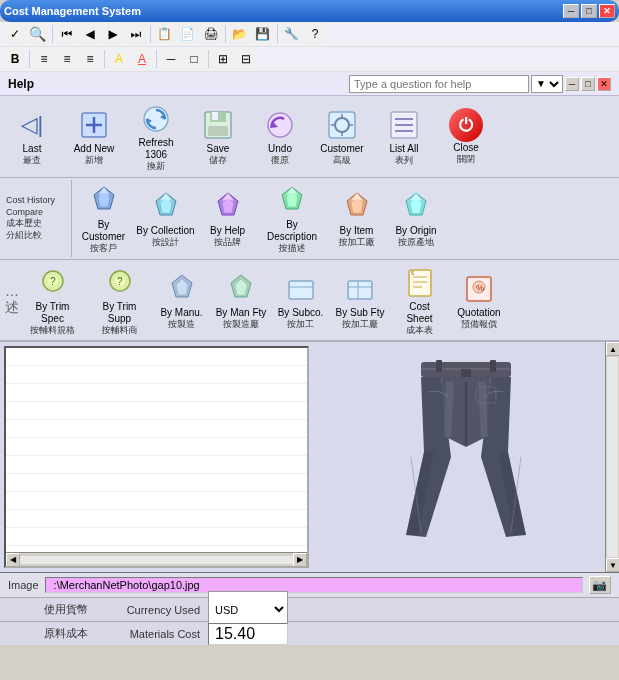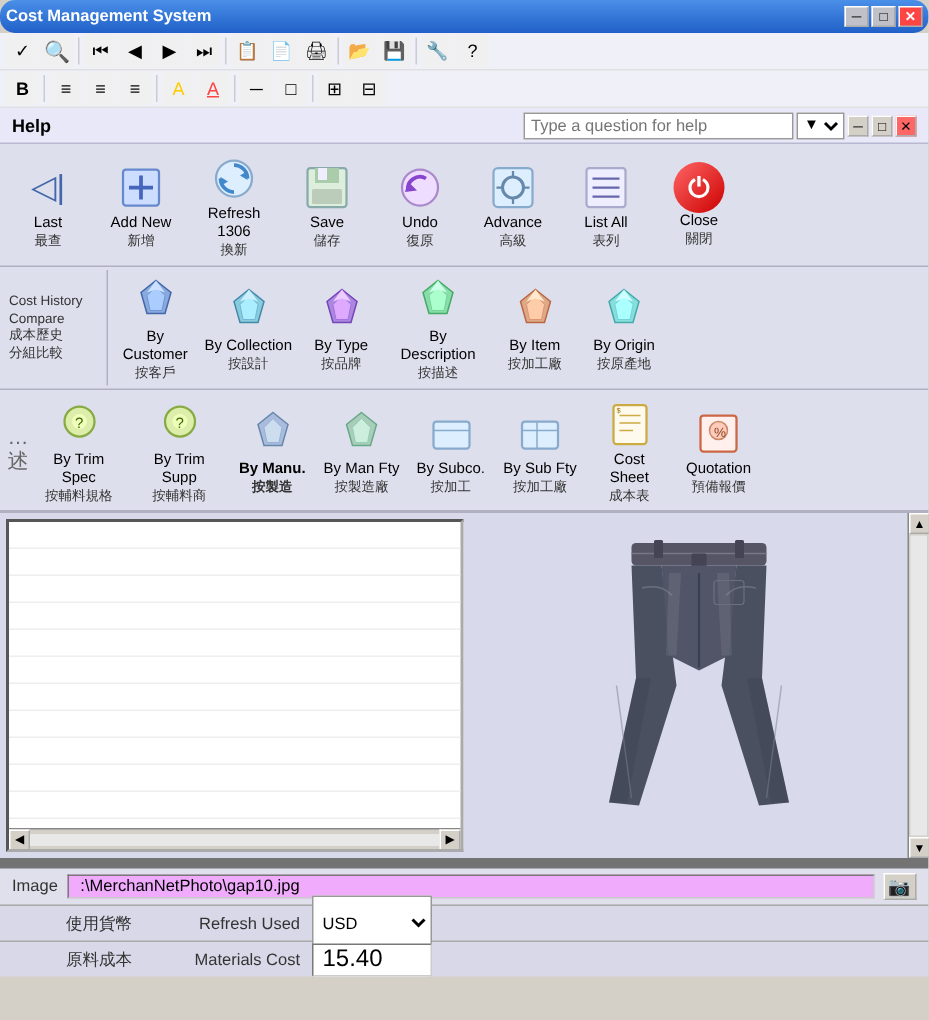--- a/index.html
+++ b/index.html
@@ -158,21 +158,21 @@
       display: flex;
       align-items: center;
       justify-content: center;
       font-size: 8px;
       cursor: pointer;
     }
 
     
     .image-bar {
       background: #e0e0ec;
-      border-top: 7px solid #737373;
+      border-top: 1px solid #737373;
       padding: 3px 8px;
       display: flex;
       align-items: center;
       font-size: 11px;
       gap: 6px;
     }
     .image-bar-label {
       color: #333;
     }
     .image-path {
@@ -370,21 +370,21 @@
       <div class="icon-img">
         <svg width="32" height="32" viewBox="0 0 32 32">
           <rect x="3" y="3" width="26" height="26" rx="3" fill="#ddeeff" stroke="#88aacc" stroke-width="1.5"></rect>
           <circle cx="16" cy="16" r="7" fill="none" stroke="#6688aa" stroke-width="2"></circle>
           <line x1="16" y1="5" x2="16" y2="9" stroke="#6688aa" stroke-width="1.5"></line>
           <line x1="16" y1="23" x2="16" y2="27" stroke="#6688aa" stroke-width="1.5"></line>
           <line x1="5" y1="16" x2="9" y2="16" stroke="#6688aa" stroke-width="1.5"></line>
           <line x1="23" y1="16" x2="27" y2="16" stroke="#6688aa" stroke-width="1.5"></line>
         </svg>
       </div>
-      <div class="icon-label-en">Advance</div>
+      <div class="icon-label-en">Customer</div>
       <div class="icon-label-cn">高級</div>
     </div>
     <div class="icon-btn">
       <div class="icon-img">
         <svg width="32" height="32" viewBox="0 0 32 32">
           <rect x="3" y="3" width="26" height="26" rx="2" fill="#eeeeff" stroke="#aaaacc" stroke-width="1.5"></rect>
           <line x1="7" y1="10" x2="25" y2="10" stroke="#6666aa" stroke-width="1.5"></line>
           <line x1="7" y1="16" x2="25" y2="16" stroke="#6666aa" stroke-width="1.5"></line>
           <line x1="7" y1="22" x2="25" y2="22" stroke="#6666aa" stroke-width="1.5"></line>
         </svg>
@@ -429,21 +429,21 @@
       <div class="icon-label-cn">按設計</div>
     </div>
     <div class="icon-btn" style="width:55px;">
       <div class="icon-img">
         <svg width="32" height="32" viewBox="0 0 32 32">
           <polygon points="16,2 26,10 22,24 10,24 6,10" fill="#aa88dd" stroke="#7744bb" stroke-width="1"></polygon>
           <polygon points="16,6 22,12 20,22 12,22 10,12" fill="#ddaaff" stroke="#9966dd" stroke-width="0.5"></polygon>
           <polygon points="16,2 22,10 16,8 10,10" fill="#eeccff"></polygon>
         </svg>
       </div>
-      <div class="icon-label-en">By Type</div>
+      <div class="icon-label-en">By Help</div>
       <div class="icon-label-cn">按品牌</div>
     </div>
     <div class="icon-btn" style="width:70px;">
       <div class="icon-img">
         <svg width="32" height="32" viewBox="0 0 32 32">
           <polygon points="16,2 26,10 22,24 10,24 6,10" fill="#88ddaa" stroke="#44aa66" stroke-width="1"></polygon>
           <polygon points="16,6 22,12 20,22 12,22 10,12" fill="#aaffcc" stroke="#66cc88" stroke-width="0.5"></polygon>
           <polygon points="16,2 22,10 16,8 10,10" fill="#ccffe8"></polygon>
         </svg>
       </div>
@@ -496,21 +496,21 @@
       <div class="icon-img">
         <svg width="32" height="32" viewBox="0 0 32 32">
           <circle cx="16" cy="14" r="10" fill="#ddeeaa" stroke="#88aa44" stroke-width="1.5"></circle>
           <circle cx="16" cy="14" r="5" fill="#eeffbb"></circle>
           <text x="13" y="18" font-size="10" fill="#446600">?</text>
         </svg>
       </div>
       <div class="icon-label-en">By Trim Supp</div>
       <div class="icon-label-cn">按輔料商</div>
     </div>
-    <div class="icon-btn" style="width:55px;font-weight:bold;">
+    <div class="icon-btn" style="width:55px;">
       <div class="icon-img">
         <svg width="32" height="32" viewBox="0 0 32 32">
           <polygon points="16,2 26,10 22,24 10,24 6,10" fill="#aabbdd" stroke="#6688aa" stroke-width="1"></polygon>
           <polygon points="16,6 22,12 20,22 12,22 10,12" fill="#ccddf0" stroke="#88aacc" stroke-width="0.5"></polygon>
         </svg>
       </div>
       <div class="icon-label-en">By Manu.</div>
       <div class="icon-label-cn">按製造</div>
     </div>
     <div class="icon-btn" style="width:60px;">
@@ -642,21 +642,21 @@
 </div>
 
 <div class="image-bar">
   <span class="image-bar-label">Image</span>
   <div class="image-path">:\MerchanNetPhoto\gap10.jpg</div>
   <div class="image-bar-btn">📷</div>
 </div>
 
 <div class="status-row">
   <div class="status-label-cn">使用貨幣</div>
-  <div class="status-label-en">Refresh Used</div>
+  <div class="status-label-en">Currency Used</div>
   <select class="status-dropdown">
     <option>USD</option>
   </select>
 </div>
 
 <div class="status-row" style="border-top:1px solid #aaa;">
   <div class="status-label-cn">原料成本</div>
   <div class="status-label-en">Materials Cost</div>
   <div class="status-value">15.40</div>
 </div>

